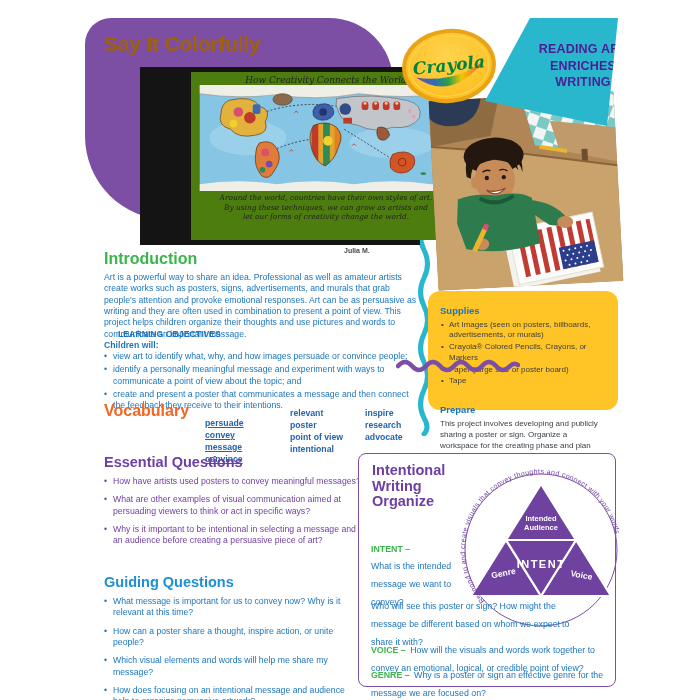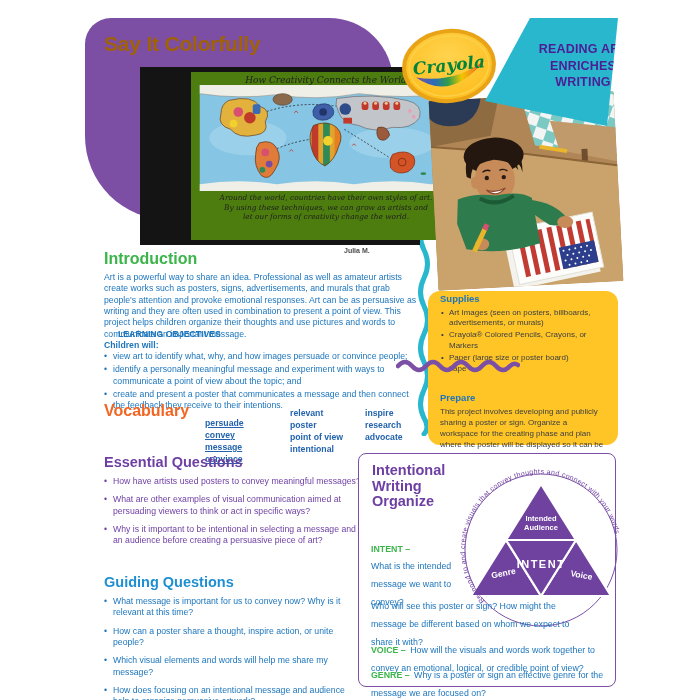--- a/index.html
+++ b/index.html
@@ -63,23 +63,23 @@
     left:433px;top:96px;width:186px;height:190px;z-index:4;
     transform:rotate(-3deg);overflow:hidden;border-radius:2px;
   }
 
   
   .teal-squiggle{left:416px;top:136px;width:16px;height:300px;z-index:2;}
   .purple-squiggle{left:396px;top:358px;width:124px;height:16px;z-index:4;}
 
   
   .supplies-box{
-    left:428px;top:291px;width:190px;height:154px;z-index:2;
+    left:428px;top:291px;width:190px;height:119px;z-index:2;
     background:#FFC425;border-radius:12px;box-sizing:border-box;
-    padding:2px 12px 8px 12px;
+    padding:14px 12px 8px 12px;
   }
   .box-heading{font-size:9.5px;font-weight:bold;color:#1C75BC;margin:0 0 4px 0;}
   .box-list{margin:0;padding:0;list-style:none;}
   .box-list li{
     position:relative;padding-left:9px;margin-bottom:1.5px;
     font-size:8px;line-height:1.3;color:#3A3F44;
   }
   .box-list li::before{content:"\2022";position:absolute;left:1px;top:0;color:#3A3F44;}
   .box-spacer{height:16px;}
   .box-body{font-size:8px;line-height:1.35;color:#3A3F44;}

